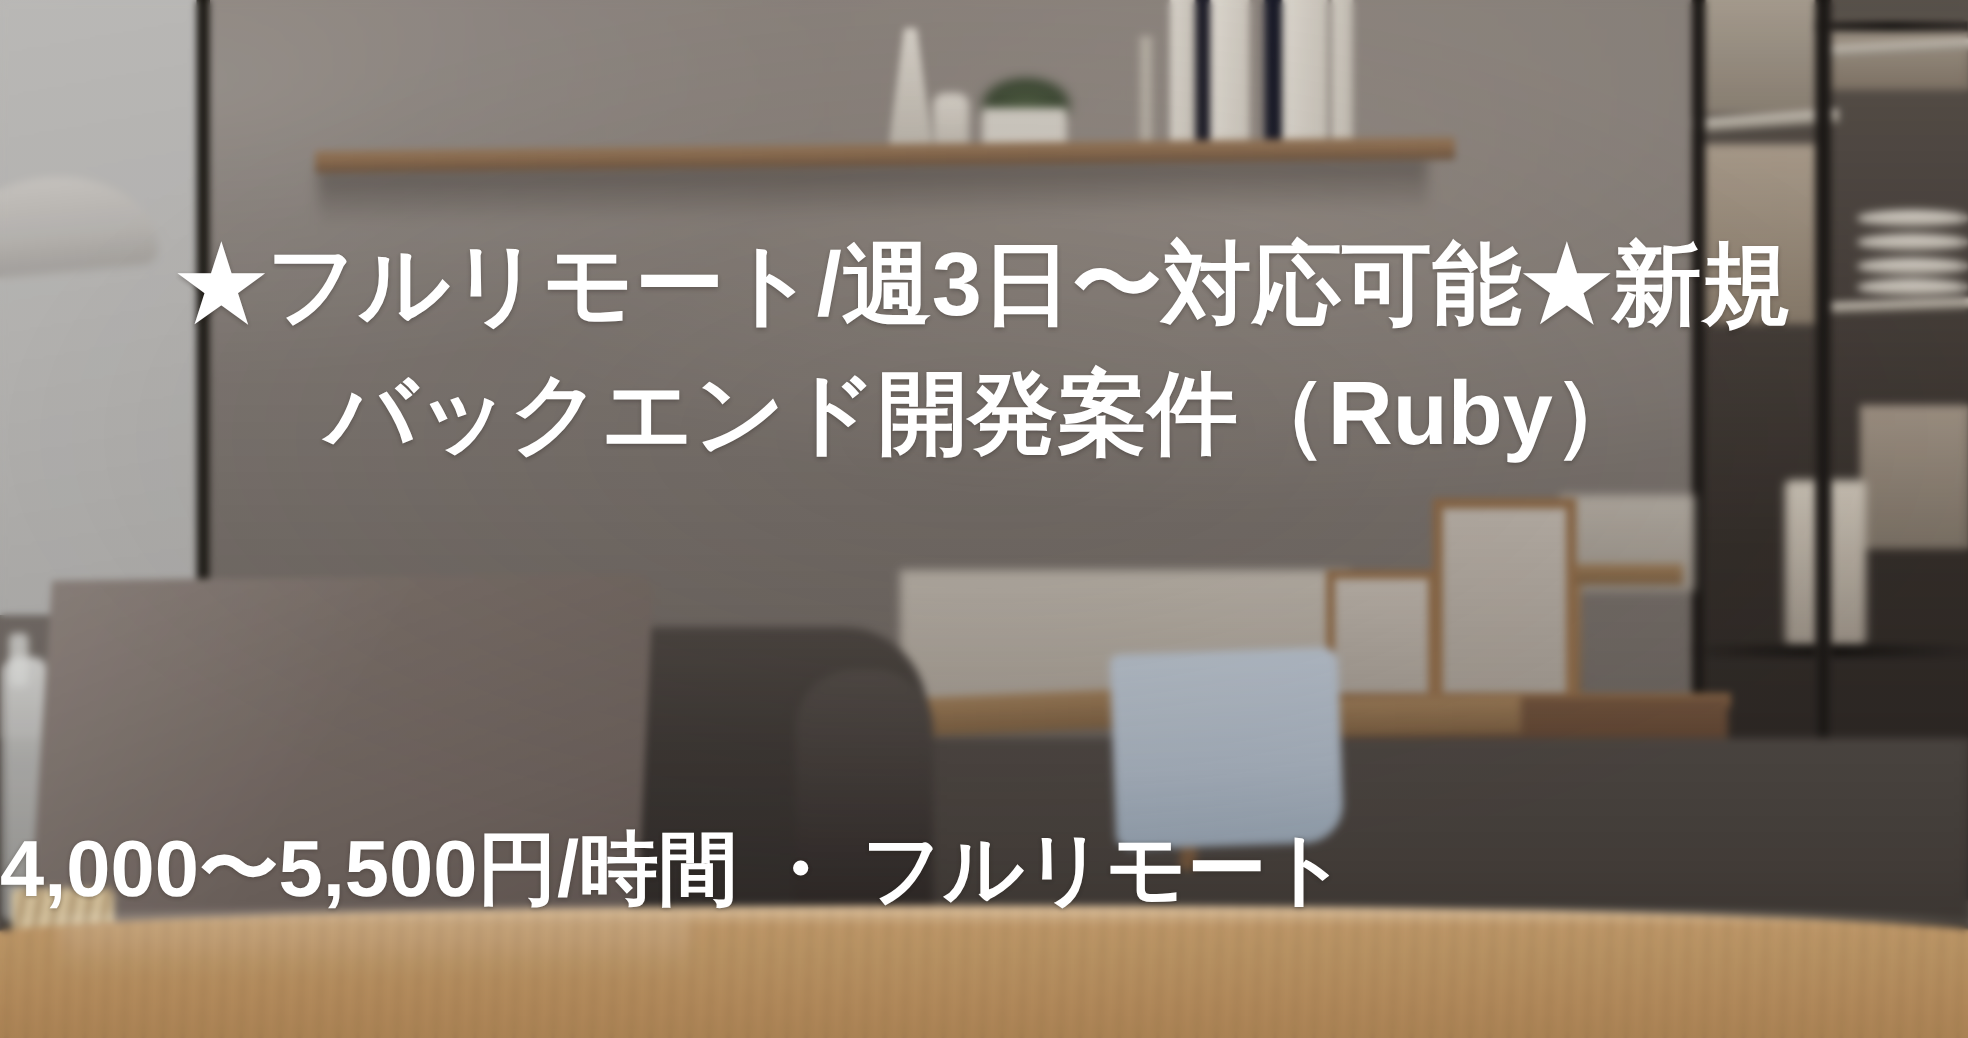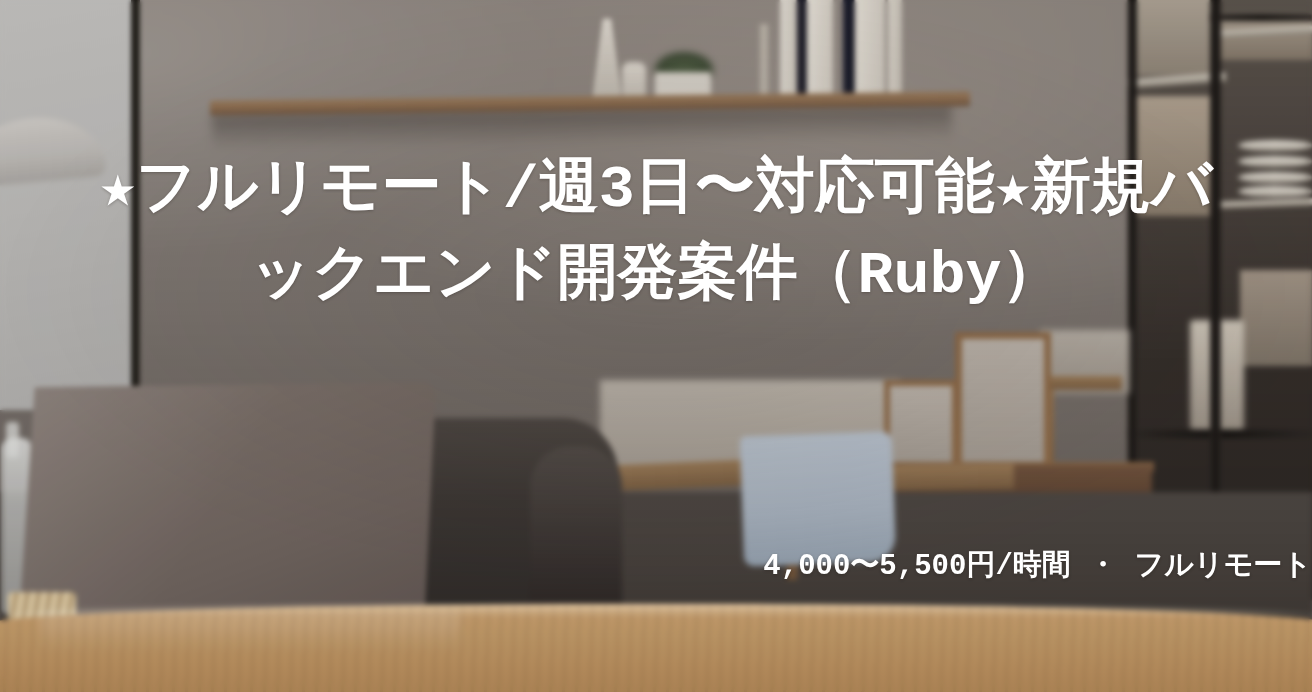--- a/index.html
+++ b/index.html
@@ -8,21 +8,21 @@
     padding: 0;
     background: #000;
   }
   * { box-sizing: border-box; }
 
   .banner {
     position: relative;
     width: 1312px;
     height: 692px;
     overflow: hidden;
-    font-family: Liberation Mono, monospace;
+    font-family: Liberation Sans, sans-serif;
     background: #1d4ed8;
   }
 
   
   .photo {
     position: absolute;
     inset: 0;
     overflow: hidden;
     filter: blur(0.4px);
   }
@@ -333,24 +333,24 @@
     width: 100%;
     position: absolute;
     top: 147px;
     text-shadow: 0 1px 3px rgba(30,24,20,.30);
     word-break: break-all;
   }
 
   .subtitle {
     margin: 0;
     color: #ffffff;
-    font-size: 29px;
+    font-size: 53px;
     font-weight: 700;
     line-height: 1.1;
-    text-align: right;
+    text-align: left;
     width: 100%;
     position: absolute;
     top: 551px;
     letter-spacing: 0px;
     text-shadow: 0 1px 3px rgba(30,24,20,.32);
   }
 </style>
 </head>
 <body>
 

